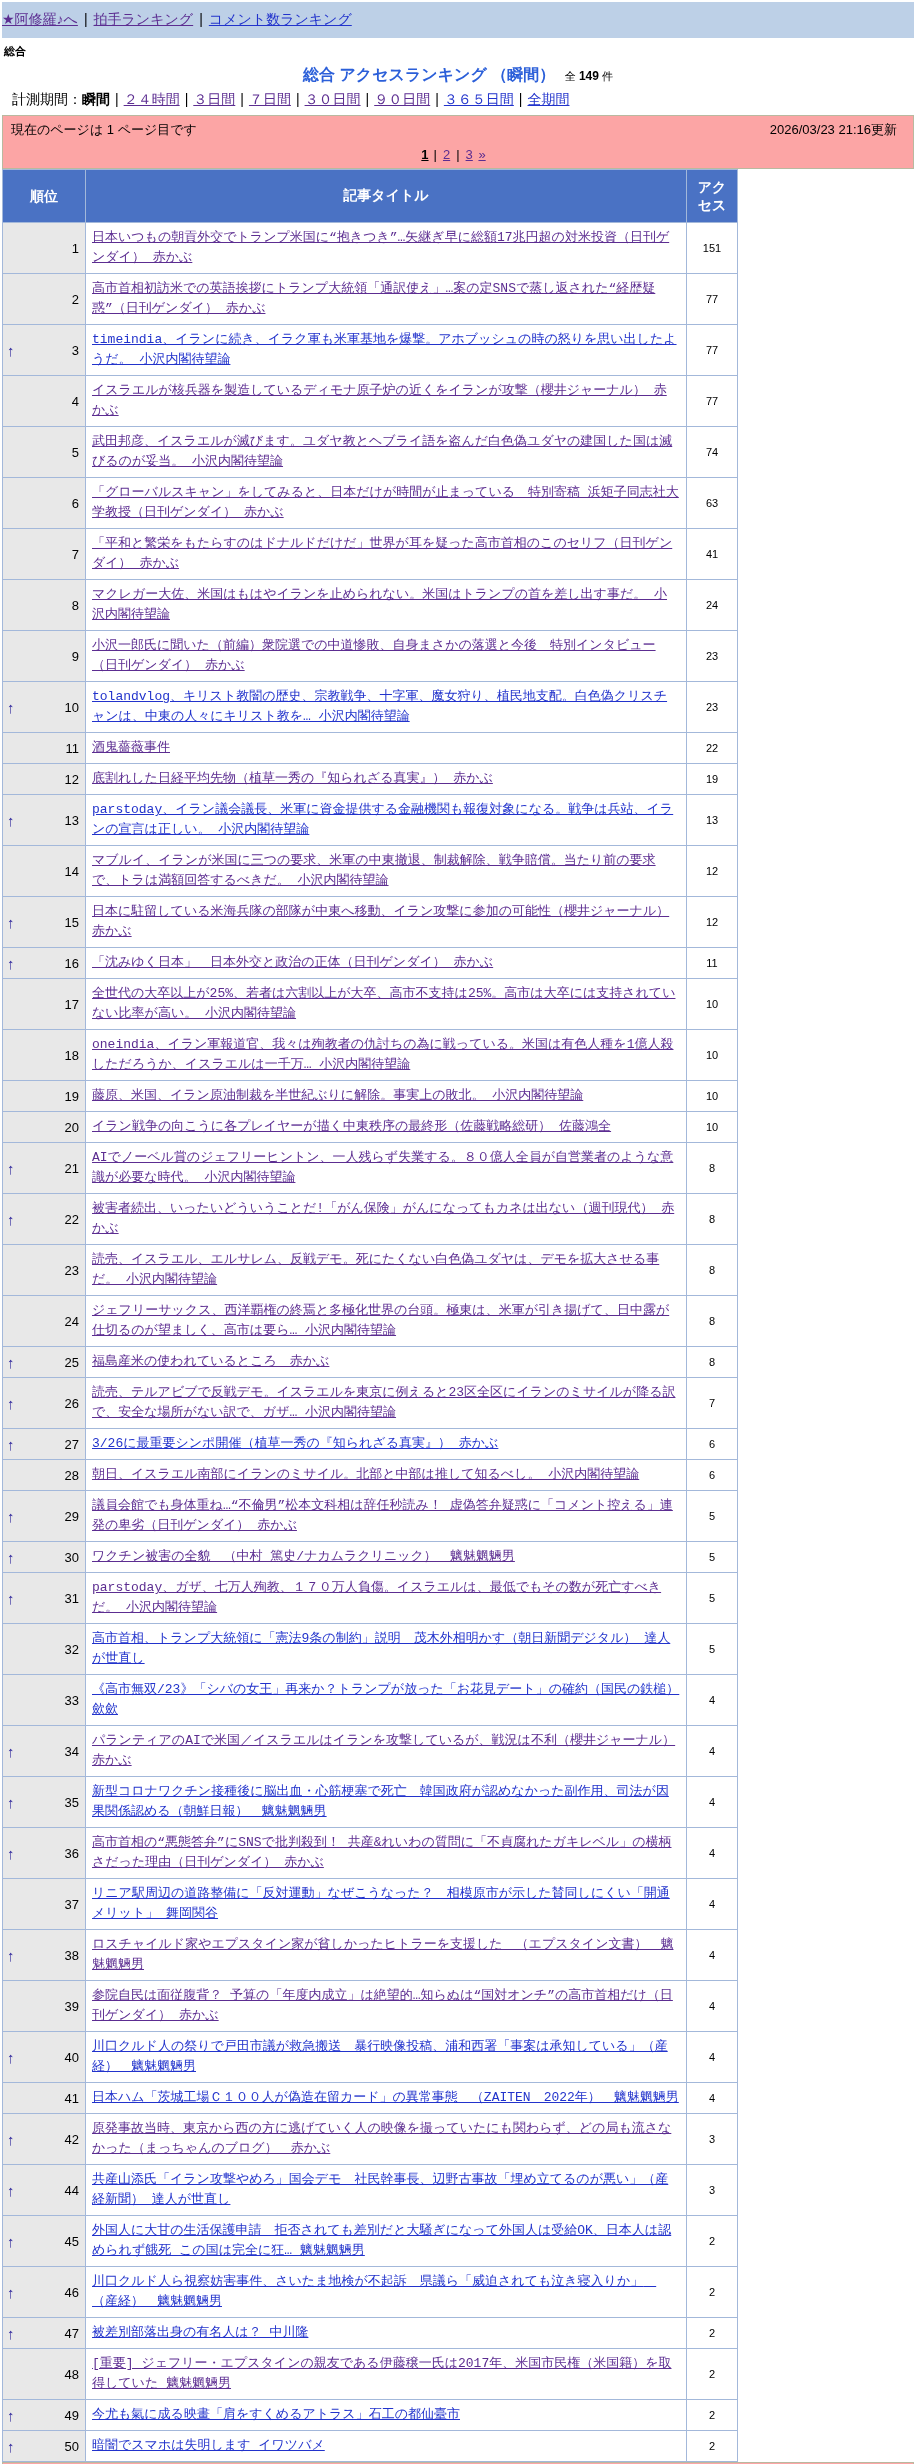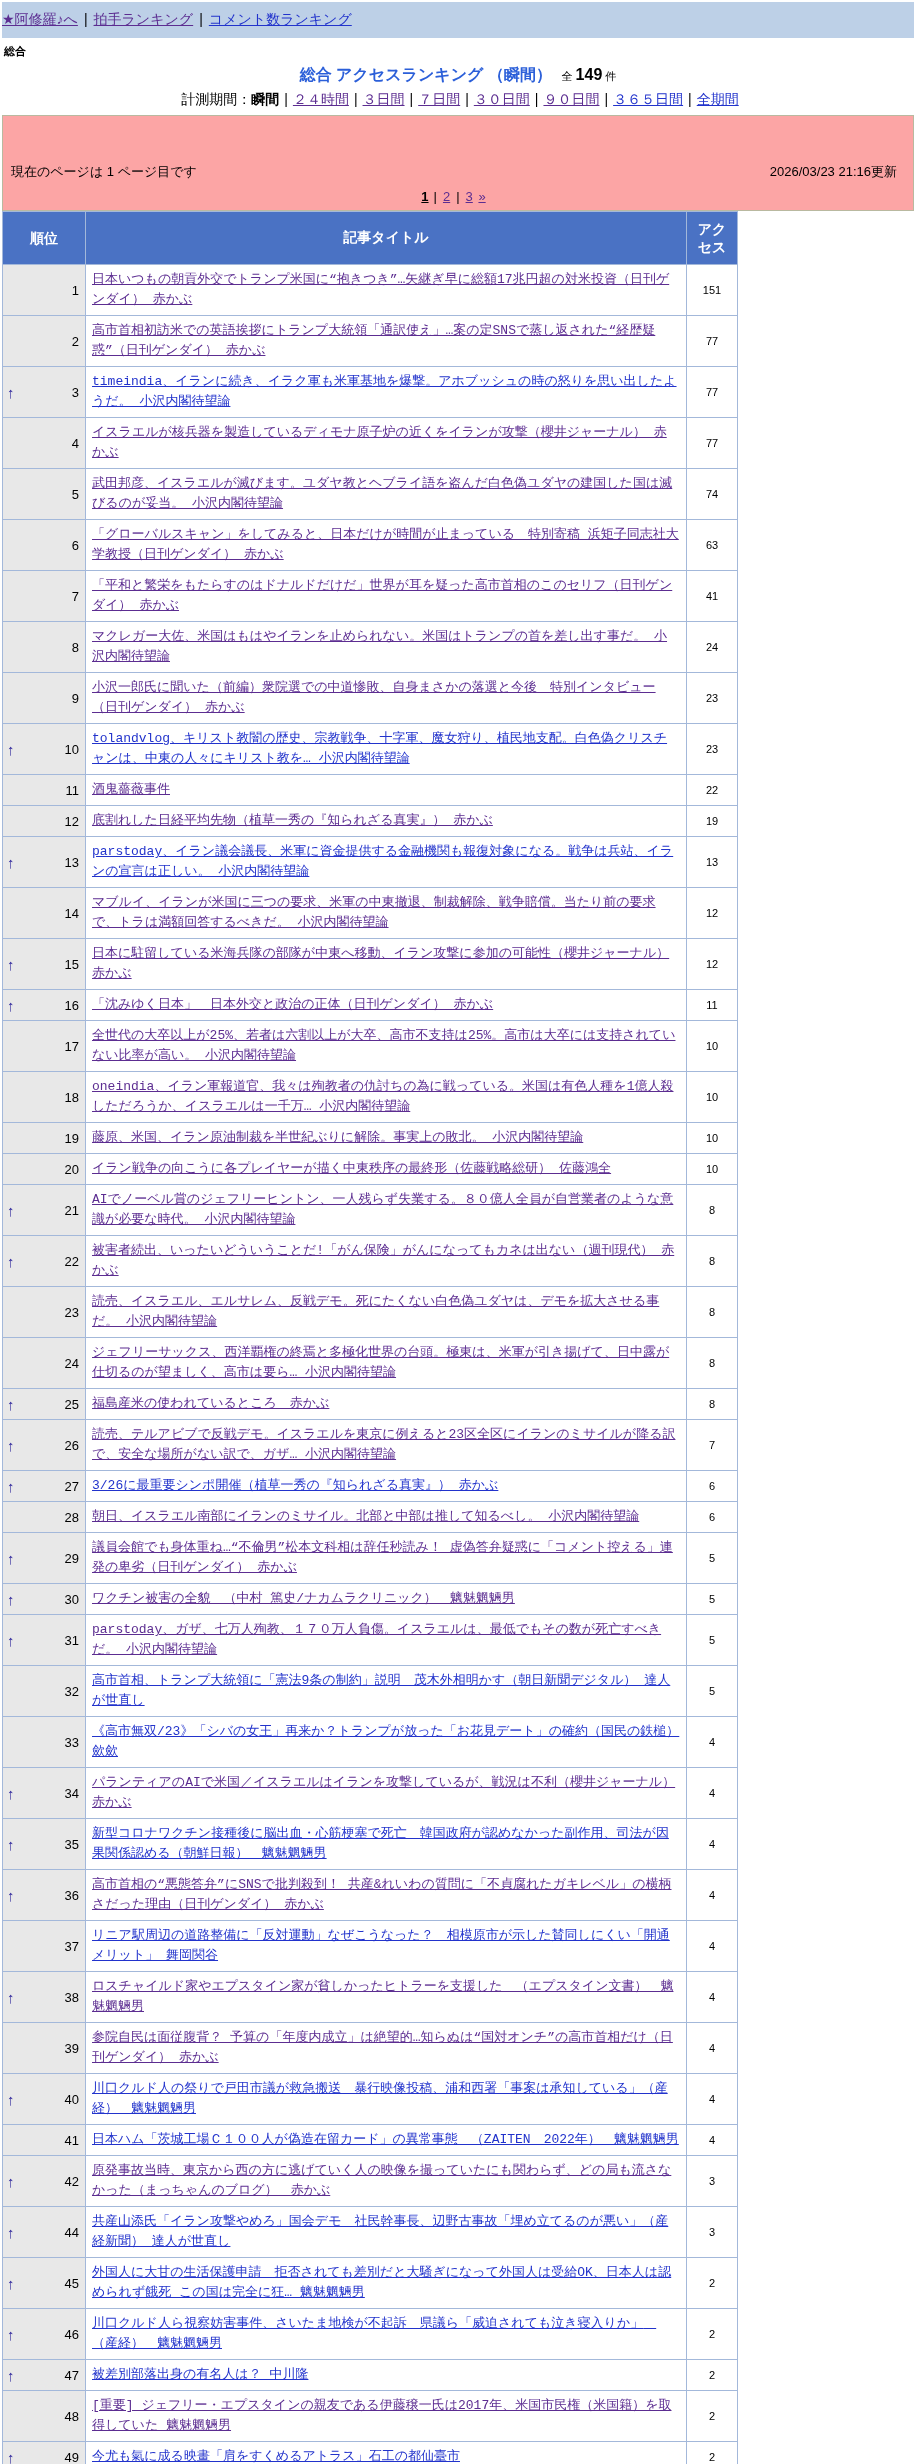--- a/index.html
+++ b/index.html
@@ -42,41 +42,41 @@
   .page-title .main{
     color:#2b5fd9;
     font-weight:bold;
     font-size:16px;
   }
   .page-title .total{
     font-size:11px;
     color:#000;
     margin-left:6px;
   }
-  .page-title .total b{font-size:16px;}
+  .page-title .total b{font-size:12px;}
 
   .period-line{
-    text-align:center;
-    padding:3px 2px 6px 6px;
+    text-align:left;
+    padding:3px 2px 6px 12px;
     font-size:14px;
   }
   .period-line .plabel{color:#000;}
   .period-line .current{font-weight:bold;color:#000;}
   .period-line .sep{margin:0 5px;color:#000;}
 
   .info-box{
     background:#fca5a5;
     border:1px solid #b9b9a0;
     margin:0 2px;
     padding:5px 16px 6px 8px;
     font-size:13px;
     text-align:center;
   }
   .info-box .line1{display:flex;justify-content:space-between;align-items:baseline;}
-  .info-box .updated{font-size:13px;margin-top:42px;}
+  .info-box .updated{font-size:13px;}
   .info-box .pager{margin-top:8px;}
   .pager .current-page{font-weight:bold;color:#000;text-decoration:underline;}
   .pager .sep{margin:0 5px;}
   .pager a{margin:0 1px;}
 
   table.ranking{
     width:736px;
     margin:0 2px;
     border-collapse:collapse;
     table-layout:fixed;

